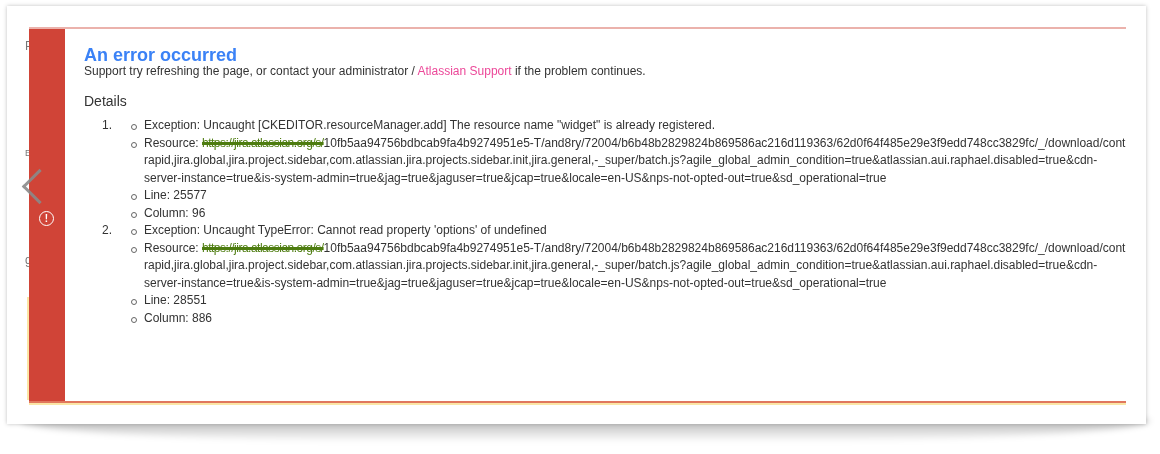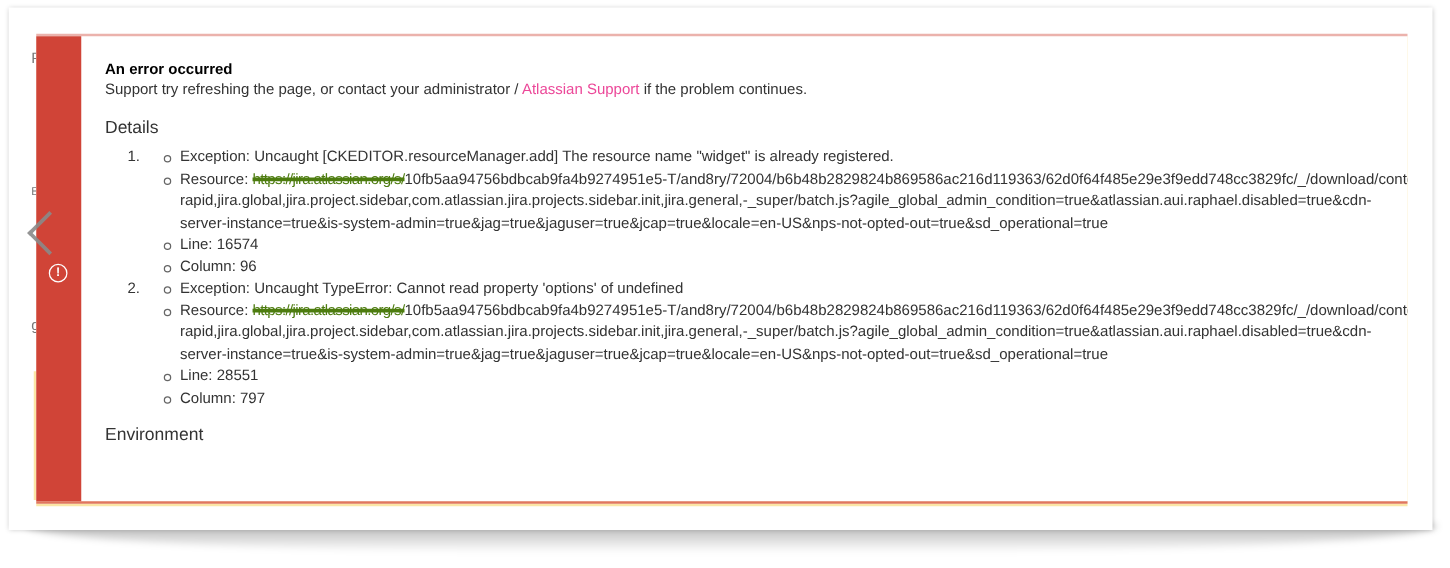--- a/index.html
+++ b/index.html
@@ -7,21 +7,21 @@
     .shadow { position:absolute; left:20px; top:420px; width:1130px; height:22px; background:linear-gradient(to bottom, rgba(0,0,0,0.28), rgba(0,0,0,0)); border-radius:0 0 40% 40% / 0 0 100% 100%; filter:blur(3px); }
     .frame { position:absolute; left:7px; top:6px; width:1139px; height:418px; background:#fff; box-shadow:0 0 4px rgba(0,0,0,0.25); }
     .bg-page { position:absolute; left:0; top:0; width:100%; height:100%; }
     .bg-frag { position:absolute; font-size:12px; color:#777; }
     .bg-yellow { position:absolute; left:20px; top:291px; width:10px; height:103px; background:#fbe6a6; }
     .panel { position:absolute; left:22px; top:21px; width:1097px; height:372px; background:#fff; border-top:2px solid #ebb2ac; border-bottom:2px solid #e0775d; box-shadow:0 2px 0 #fbe6a6; }
     .redbar { position:absolute; left:0; top:0; width:36px; height:100%; background:#d04437; }
     .err-icon { position:absolute; left:10px; top:182px; width:13px; height:13px; border:1.5px solid #fff; border-radius:50%; color:#fff; font-size:10px; font-weight:bold; text-align:center; line-height:13px; }
     .chev { position:absolute; left:-2px; top:145px; width:22px; height:22px; border-left:3px solid #8a8a8a; border-bottom:3px solid #8a8a8a; transform:rotate(45deg); opacity:0.9; }
     .content { position:absolute; left:55px; top:18px; width:1042px; height:350px; overflow:hidden; font-size:12px; line-height:16px; white-space:nowrap; }
-    .title { font-weight:bold; font-size:12px; color:#000000; }
+    .title { font-weight:bold; font-size:18px; color:#3b82f6; }
     .msg { color:#333; }
     .msg a { color:#ec4899; text-decoration:none; }
     h3 { margin:14px 0 8px 0; font-size:14px; font-weight:normal; color:#333; }
     ol { margin:0; padding:0 0 0 40px; list-style:none; }
     ol > li { position:relative; }
     .num { position:absolute; left:-22px; top:0; }
     ul { margin:0; padding:0 0 0 20px; list-style:none; }
     ul > li { position:relative; line-height:17.5px; }
     ul > li::before { content:""; position:absolute; left:-13px; top:7px; width:4px; height:4px; border:1px solid #666; border-radius:50%; }
     .redact { color:#4d7c0f; text-decoration:line-through; text-decoration-thickness:3px; letter-spacing:-0.5px; }
@@ -50,33 +50,32 @@
       <div class="title">An error occurred</div>
       <div class="msg"><span>Support try refreshing the page, or contact your administrator / </span><a href="#">Atlassian Support</a><span> if the problem continues.</span></div>
 
       <h3>Details</h3>
       <ol>
         <li>
           <span class="num">1.</span>
           <ul>
             <li>Exception: Uncaught [CKEDITOR.resourceManager.add] The resource name "widget" is already registered.</li>
             <li><span>Resource: </span><span class="redact">https://jira.atlassian.org/s/</span><span>10fb5aa94756bdbcab9fa4b9274951e5-T/and8ry/72004/b6b48b2829824b869586ac216d119363/62d0f64f485e29e3f9edd748cc3829fc/_/download/contextbatch/js/greenhopper-</span><br><span>rapid,jira.global,jira.project.sidebar,com.atlassian.jira.projects.sidebar.init,jira.general,-_super/batch.js?agile_global_admin_condition=true&amp;atlassian.aui.raphael.disabled=true&amp;cdn-</span><br><span>server-instance=true&amp;is-system-admin=true&amp;jag=true&amp;jaguser=true&amp;jcap=true&amp;locale=en-US&amp;nps-not-opted-out=true&amp;sd_operational=true</span></li>
-            <li>Line: 16574</li>
+            <li>Line: 25577</li>
             <li>Column: 96</li>
           </ul>
         </li>
         <li>
           <span class="num">2.</span>
           <ul>
             <li>Exception: Uncaught TypeError: Cannot read property 'options' of undefined</li>
             <li><span>Resource: </span><span class="redact">https://jira.atlassian.org/s/</span><span>10fb5aa94756bdbcab9fa4b9274951e5-T/and8ry/72004/b6b48b2829824b869586ac216d119363/62d0f64f485e29e3f9edd748cc3829fc/_/download/contextbatch/js/greenhopper-</span><br><span>rapid,jira.global,jira.project.sidebar,com.atlassian.jira.projects.sidebar.init,jira.general,-_super/batch.js?agile_global_admin_condition=true&amp;atlassian.aui.raphael.disabled=true&amp;cdn-</span><br><span>server-instance=true&amp;is-system-admin=true&amp;jag=true&amp;jaguser=true&amp;jcap=true&amp;locale=en-US&amp;nps-not-opted-out=true&amp;sd_operational=true</span></li>
             <li>Line: 28551</li>
-            <li>Column: 797</li>
+            <li>Column: 886</li>
           </ul>
         </li>
       </ol>
 
       <div class="env">
-        <h3>Environment</h3>
       </div>
     </div>
   </div>
 </div>
 
 </body></html>

